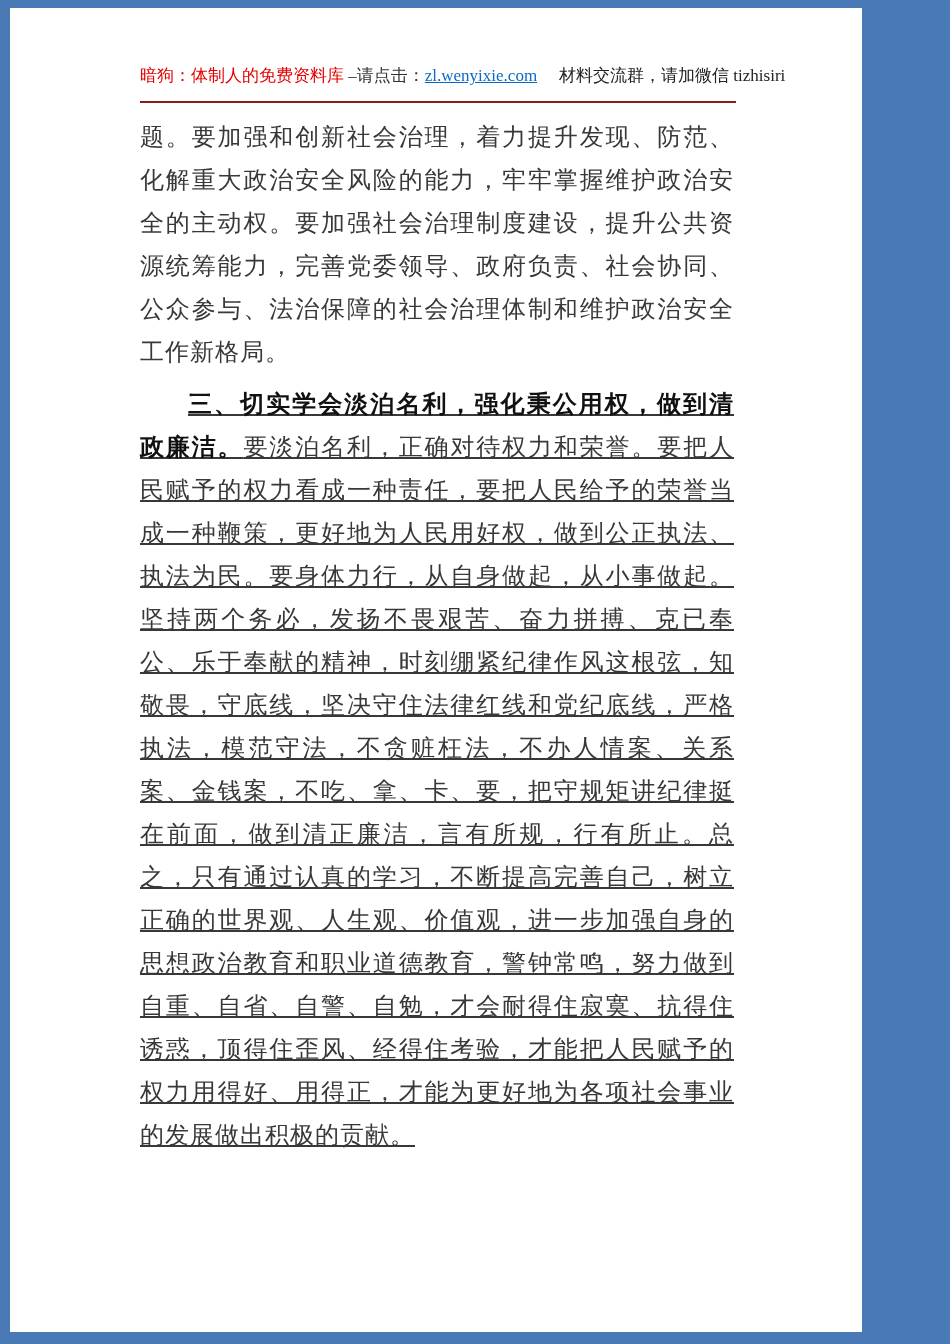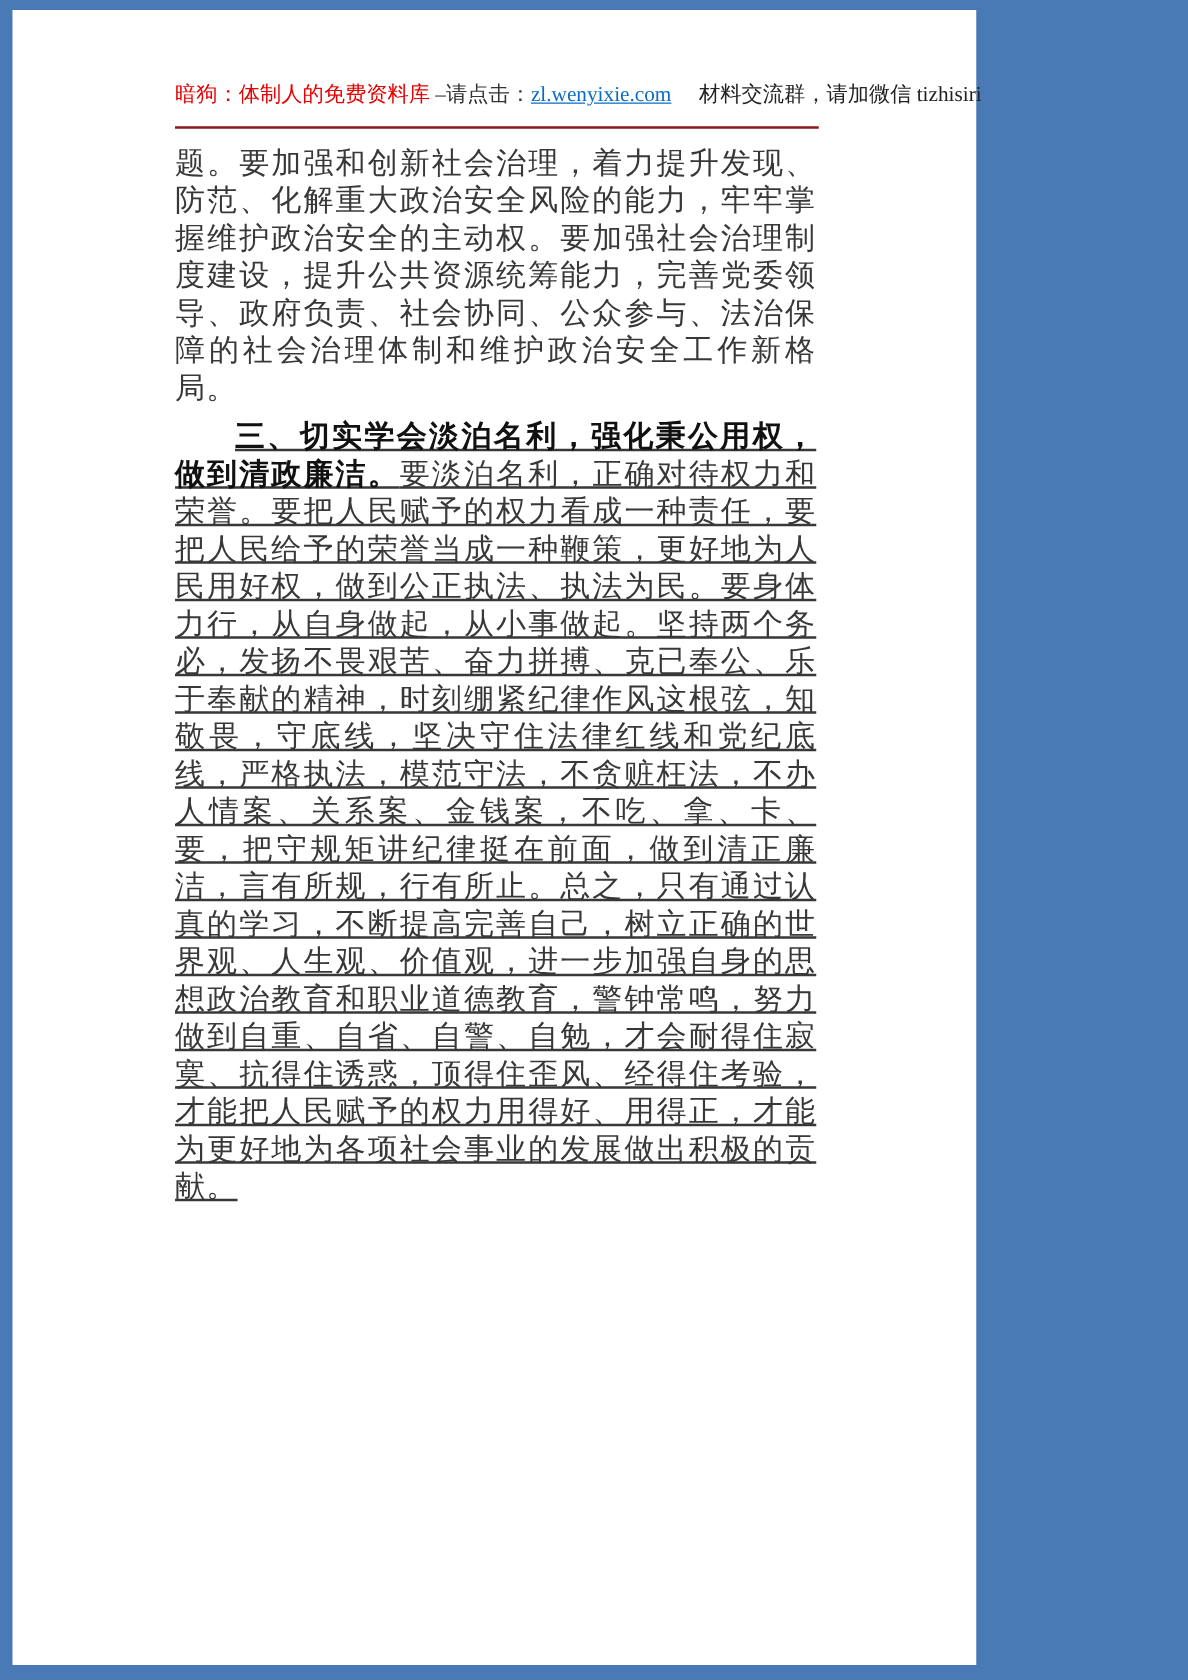--- a/index.html
+++ b/index.html
@@ -5,21 +5,21 @@
   * { box-sizing: border-box; }
   html, body { margin: 0; padding: 0; }
   body {
     width: 950px;
     height: 1344px;
     background: #4a7ab5;
     overflow: hidden;
     font-family: "Liberation Serif", "DejaVu Serif", serif;
   }
   .page {
-    width: 771px;
+    width: 852px;
     height: 1324px;
     margin: 8px 10px 12px 10px;
     background: #ffffff;
     position: relative;
   }
   .header {
     margin: 0 126px 0 130px;
     padding: 56px 0 14px 0;
     border-bottom: 2px solid #8b1a1a;
     text-align: center;
@@ -32,21 +32,21 @@
   .header .link {
     color: #0b6bc2;
     text-decoration: underline;
     cursor: pointer;
   }
   .header .suffix { color: #222222; margin-left: 22px; }
   .content {
     margin: 0 128px 0 130px;
     padding-top: 13px;
     font-size: 24px;
-    line-height: 30px;
+    line-height: 43px;
     letter-spacing: 1px;
     color: #383838;
     text-align: justify;
   }
   .para { margin: 0; }
   .para + .para { margin-top: 9px; text-decoration: underline; }
   .para.indent { text-indent: 2em; }
   .para strong { color: #111111; font-weight: bold; }
 </style>
 </head>

